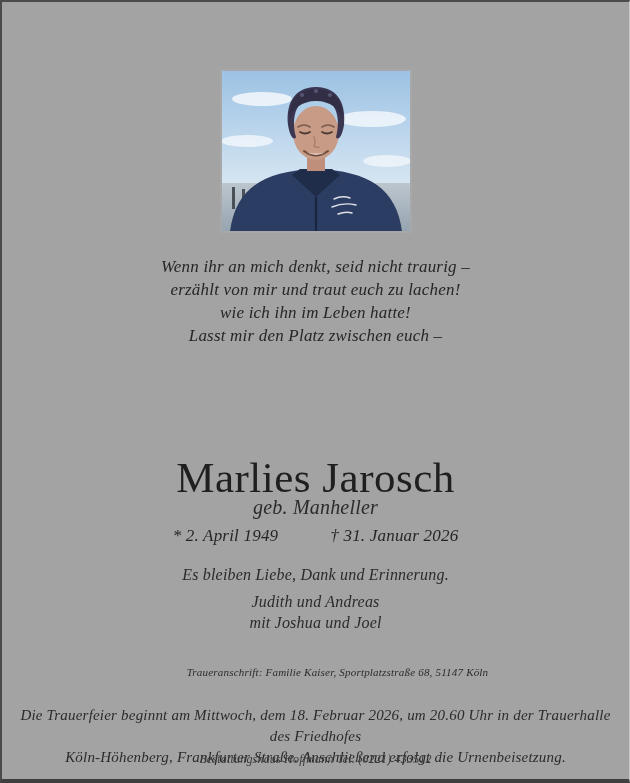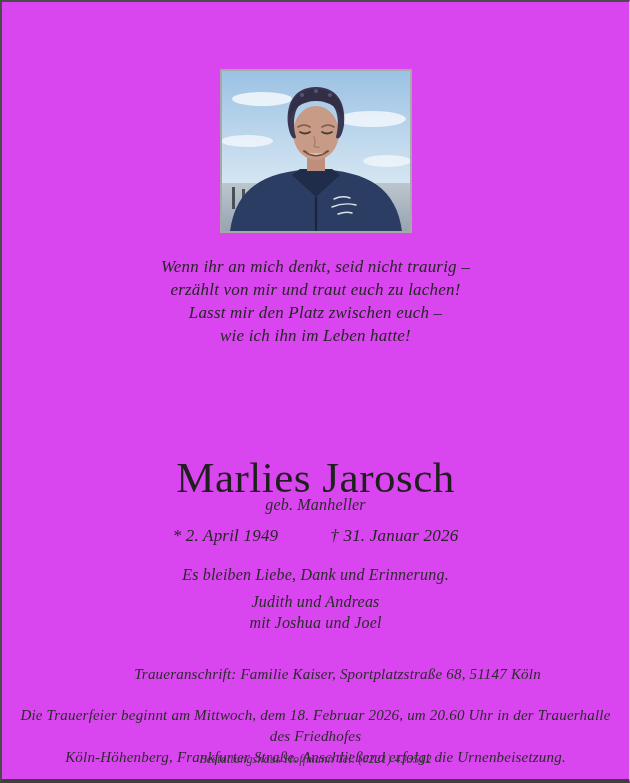--- a/index.html
+++ b/index.html
@@ -5,21 +5,21 @@
   html, body { margin: 0; padding: 0; background: #ffffff; }
   body {
     width: 630px; height: 783px;
     font-family: "Liberation Serif", serif;
     color: #2b2b2b;
     position: relative;
     overflow: hidden;
   }
   .card {
     position: absolute; inset: 0;
-    background: #d946ef;
+    background: #a3a3a3;
     border-top: 2px solid #4b4b4b;
     border-left: 2px solid #4b4b4b;
     border-bottom: 4px solid #3f3f3f;
     border-right: 1px solid #c9c9c9;
     box-sizing: border-box;
   }
   .photo-frame {
     position: absolute;
     left: 50%; top: 67px;
     transform: translateX(-50%);
@@ -42,38 +42,38 @@
 
   .name {
     position: absolute; top: 451px; left: 0; right: 0;
     text-align: center;
     font-size: 43px; letter-spacing: 0.5px;
     color: #1f1f1f;
     font-family: "Liberation Serif", serif;
   }
   .maiden {
     position: absolute; top: 494px; left: 0; right: 0;
-    text-align: center; font-size: 16px; color: #2b2b2b;
+    text-align: center; font-size: 20px; color: #2b2b2b;
   }
   .dates {
     position: absolute; top: 524px; left: 0; right: 0;
     display: flex; justify-content: center; gap: 52px;
     font-size: 17px; color: #262626;
   }
   .remembrance {
     position: absolute; top: 564px; left: 0; right: 0;
     text-align: center; font-size: 16px;
   }
   .family {
     position: absolute; top: 589px; left: 0; right: 0;
     text-align: center; font-size: 16px; line-height: 21px;
   }
   .address {
     position: absolute; top: 664px; left: 0; right: 0;
-    text-align: center; font-size: 15px; padding-left: 44px;
+    text-align: center; font-size: 11px; padding-left: 44px;
   }
   .funeral-info {
     position: absolute; top: 703px; left: 10px; right: 10px;
     text-align: center; font-size: 15px; line-height: 21px;
   }
   .funeral-home {
     position: absolute; top: 750px; left: 0; right: 0;
     text-align: center; font-size: 12px; color: #3a3a3a;
   }
 </style>
@@ -121,22 +121,22 @@
       <path d="M 100 61 q 5 3 10 0" stroke="#4a3a32" stroke-width="1.8" fill="none" stroke-linecap="round"></path>
       <path d="M 92 66 q 2 6 0 9 q 2 2 5 1" stroke="#a97f6c" stroke-width="1.4" fill="none" stroke-linecap="round"></path>
       <path d="M 82 80 q 12 9 24 0" stroke="#6e4a3c" stroke-width="2" fill="none" stroke-linecap="round"></path>
       <path d="M 84 81 q 10 6 20 0 q -10 3 -20 0 Z" fill="#f0e6dd" opacity="0.8"></path>
     </svg>
   </div>
 
   <div class="poem script">
     <div>Wenn ihr an mich denkt, seid nicht traurig –</div>
     <div>erzählt von mir und traut euch zu lachen!</div>
+    <div>wie ich ihn im Leben hatte!</div>
     <div>Lasst mir den Platz zwischen euch –</div>
-    <div>wie ich ihn im Leben hatte!</div>
   </div>
 
   <div class="name">Marlies Jarosch</div>
 
   <div class="maiden script">geb. Manheller</div>
 
   <div class="dates script">
     <span>* 2. April 1949</span>
     <span>† 31. Januar 2026</span>
   </div>

